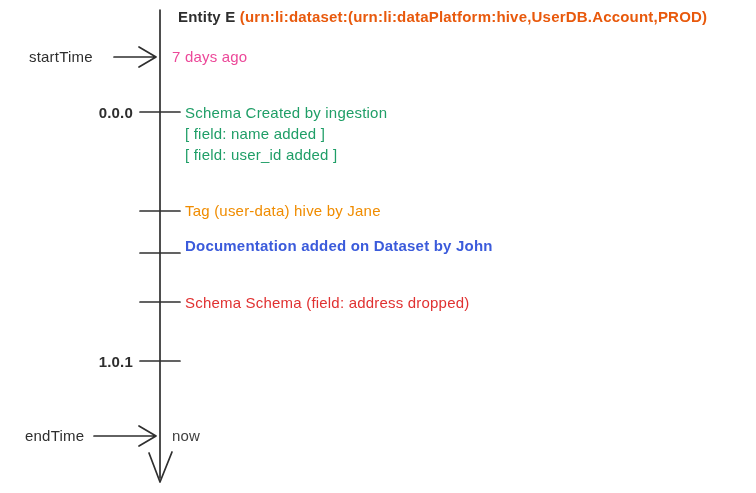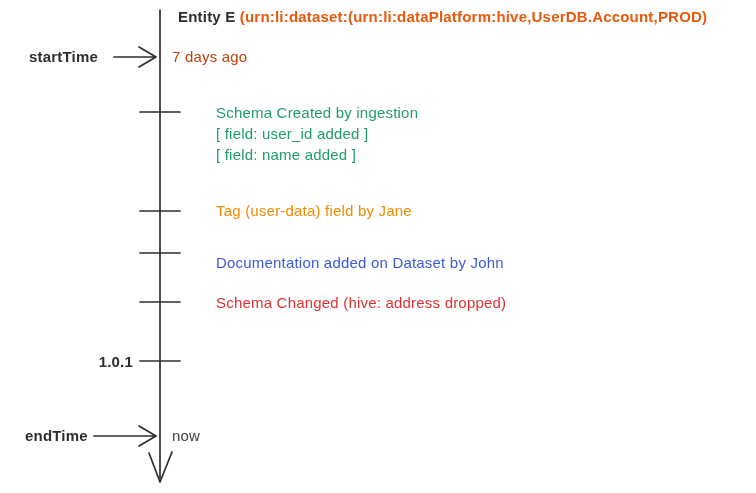--- a/index.html
+++ b/index.html
@@ -9,29 +9,29 @@
     height: 493px;
     background: #ffffff;
     font-family: "Liberation Sans", sans-serif;
     font-size: 15px;
     color: #2e2e2e;
     overflow: hidden;
   }
   .abs { position: absolute; white-space: nowrap; letter-spacing: 0.2px; }
   .axis-svg { position: absolute; left: 0; top: 0; }
   .title { left: 178px; top: 6px; line-height: 22px; font-weight: 700; }
-  .ink-label { font-weight: 700; }
+  .ink-label { font-weight: 400; }
   .ver {
     left: 50px;
     width: 83px;
     text-align: right;
     font-weight: 700;
     line-height: 21px;
   }
-  .desc { left: 185px; line-height: 21px; font-weight: 400; margin-left: 31px; }
+  .desc { left: 185px; line-height: 21px; font-weight: 400; }
   .time-val { left: 172px; line-height: 20px; }
   .marker-label { line-height: 20px; }
 </style>
 </head>
 <body>
 
 <div class="canvas">
 
   <svg class="axis-svg" width="756" height="493" viewBox="0 0 756 493">
     <g stroke="#2f2f2f" stroke-width="1.7" fill="none" stroke-linecap="round" stroke-linejoin="round">
@@ -45,38 +45,39 @@
       <path d="M140,302 L180,302"></path>
       <path d="M140,361 L180,361"></path>
     </g>
   </svg>
 
   <div class="abs title">
     <span>Entity E </span><span style="color: rgb(232, 89, 12);">(urn:li:dataset:(urn:li:dataPlatform:hive,UserDB.Account,PROD)</span>
   </div>
 
   <div class="abs ink-label marker-label" style="left:29px; top:47px">startTime</div>
-  <div class="abs time-val" style="top: 47px; color: #c2410c;">7 days ago</div>
+  <div class="abs time-val" style="top: 47px; color: #ec4899;">7 days ago</div>
 
+  <div class="abs ver" style="top:102px">0.0.0</div>
   <div class="abs desc" style="top: 102px; color: rgb(31, 158, 103);">
     <div>Schema Created by ingestion</div>
+    <div>[ field: name added ]</div>
     <div>[ field: user_id added ]</div>
-    <div>[ field: name added ]</div>
   </div>
 
   <div class="abs desc" style="top: 200px; color: rgb(240, 140, 0);">
-    <div>Tag (user-data) field by Jane</div>
+    <div>Tag (user-data) hive by Jane</div>
   </div>
 
-  <div class="abs desc" style="top: 252px; color: rgb(59, 91, 219);">
+  <div class="abs desc" style="top: 235px; color: rgb(59, 91, 219); font-weight: bold;">
     <div>Documentation added on Dataset by John</div>
   </div>
 
   <div class="abs desc" style="top: 292px; color: rgb(224, 49, 49);">
-    <div>Schema Changed (hive: address dropped)</div>
+    <div>Schema Schema (field: address dropped)</div>
   </div>
 
   <div class="abs ver" style="top:351px">1.0.1</div>
 
   <div class="abs ink-label marker-label" style="left:25px; top:426px">endTime</div>
   <div class="abs time-val" style="top: 426px; color: #404040;">now</div>
 
 </div>
 
 </body></html>

